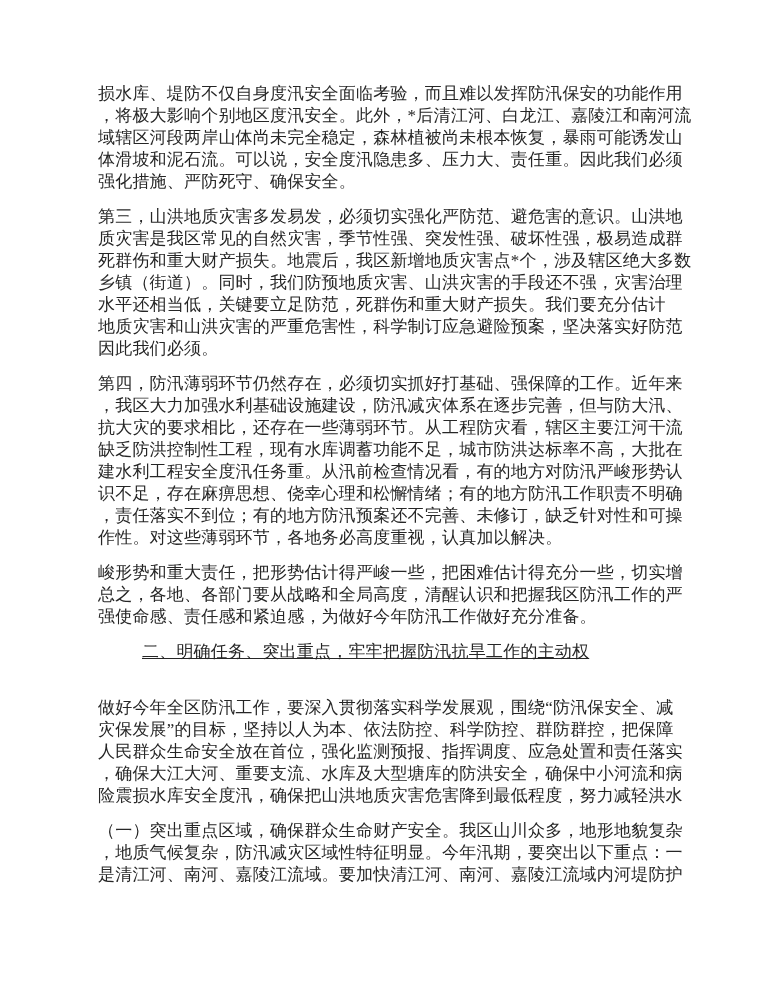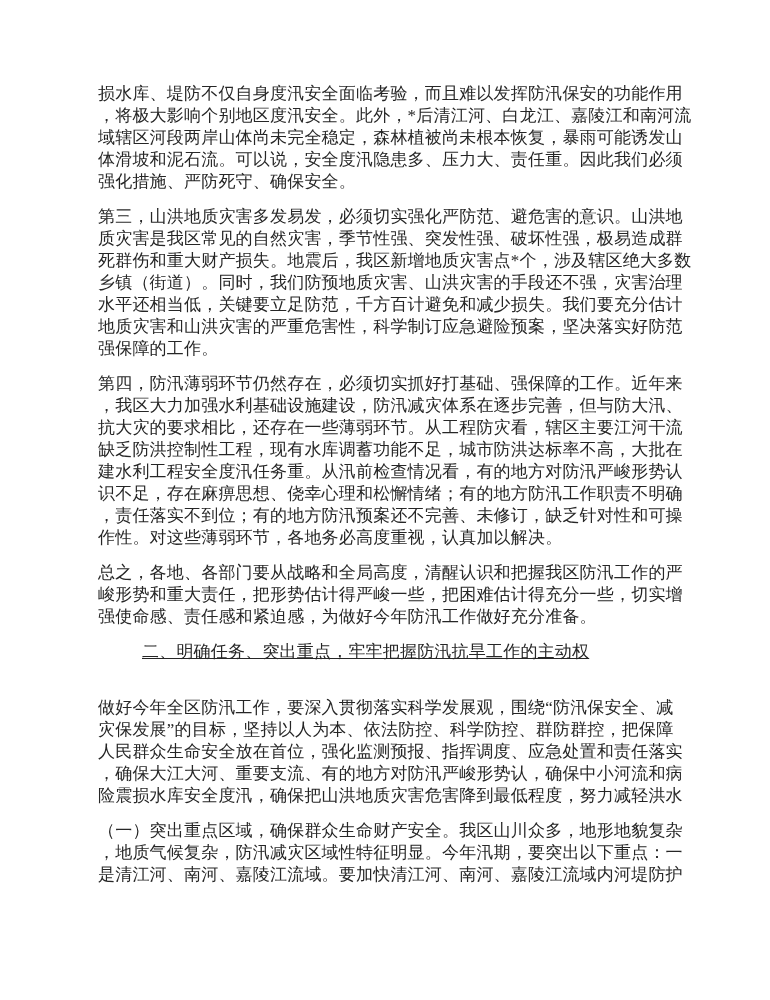--- a/index.html
+++ b/index.html
@@ -48,51 +48,51 @@
     <span class="line">域辖区河段两岸山体尚未完全稳定，森林植被尚未根本恢复，暴雨可能诱发山</span>
     <span class="line">体滑坡和泥石流。可以说，安全度汛隐患多、压力大、责任重。因此我们必须</span>
     <span class="line">强化措施、严防死守、确保安全。</span>
   </p>
 
   <p class="para">
     <span class="line">第三，山洪地质灾害多发易发，必须切实强化严防范、避危害的意识。山洪地</span>
     <span class="line">质灾害是我区常见的自然灾害，季节性强、突发性强、破坏性强，极易造成群</span>
     <span class="line">死群伤和重大财产损失。地震后，我区新增地质灾害点*个，涉及辖区绝大多数</span>
     <span class="line">乡镇（街道）。同时，我们防预地质灾害、山洪灾害的手段还不强，灾害治理</span>
-    <span class="line">水平还相当低，关键要立足防范，千方百计避免和减少损失。我们要充分估计</span>
+    <span class="line">水平还相当低，关键要立足防范，死群伤和重大财产损失。我们要充分估计</span>
     <span class="line">地质灾害和山洪灾害的严重危害性，科学制订应急避险预案，坚决落实好防范</span>
-    <span class="line">强保障的工作。</span>
+    <span class="line">因此我们必须。</span>
   </p>
 
   <p class="para">
     <span class="line">第四，防汛薄弱环节仍然存在，必须切实抓好打基础、强保障的工作。近年来</span>
     <span class="line">，我区大力加强水利基础设施建设，防汛减灾体系在逐步完善，但与防大汛、</span>
     <span class="line">抗大灾的要求相比，还存在一些薄弱环节。从工程防灾看，辖区主要江河干流</span>
     <span class="line">缺乏防洪控制性工程，现有水库调蓄功能不足，城市防洪达标率不高，大批在</span>
     <span class="line">建水利工程安全度汛任务重。从汛前检查情况看，有的地方对防汛严峻形势认</span>
     <span class="line">识不足，存在麻痹思想、侥幸心理和松懈情绪；有的地方防汛工作职责不明确</span>
     <span class="line">，责任落实不到位；有的地方防汛预案还不完善、未修订，缺乏针对性和可操</span>
     <span class="line">作性。对这些薄弱环节，各地务必高度重视，认真加以解决。</span>
   </p>
 
   <p class="para">
+    <span class="line">峻形势和重大责任，把形势估计得严峻一些，把困难估计得充分一些，切实增</span>
     <span class="line">总之，各地、各部门要从战略和全局高度，清醒认识和把握我区防汛工作的严</span>
-    <span class="line">峻形势和重大责任，把形势估计得严峻一些，把困难估计得充分一些，切实增</span>
     <span class="line">强使命感、责任感和紧迫感，为做好今年防汛工作做好充分准备。</span>
   </p>
 
   <p class="para heading">
     <span class="line">二、明确任务、突出重点，牢牢把握防汛抗旱工作的主动权</span>
   </p>
 
   <p class="para">
     <span class="line">做好今年全区防汛工作，要深入贯彻落实科学发展观，围绕“防汛保安全、减</span>
     <span class="line">灾保发展”的目标，坚持以人为本、依法防控、科学防控、群防群控，把保障</span>
     <span class="line">人民群众生命安全放在首位，强化监测预报、指挥调度、应急处置和责任落实</span>
-    <span class="line">，确保大江大河、重要支流、有的地方对防汛严峻形势认，确保中小河流和病</span>
+    <span class="line">，确保大江大河、重要支流、水库及大型塘库的防洪安全，确保中小河流和病</span>
     <span class="line">险震损水库安全度汛，确保把山洪地质灾害危害降到最低程度，努力减轻洪水</span>
   </p>
 
   <p class="para">
     <span class="line">（一）突出重点区域，确保群众生命财产安全。我区山川众多，地形地貌复杂</span>
     <span class="line">，地质气候复杂，防汛减灾区域性特征明显。今年汛期，要突出以下重点：一</span>
     <span class="line">是清江河、南河、嘉陵江流域。要加快清江河、南河、嘉陵江流域内河堤防护</span>
   </p>
 
 </div>

